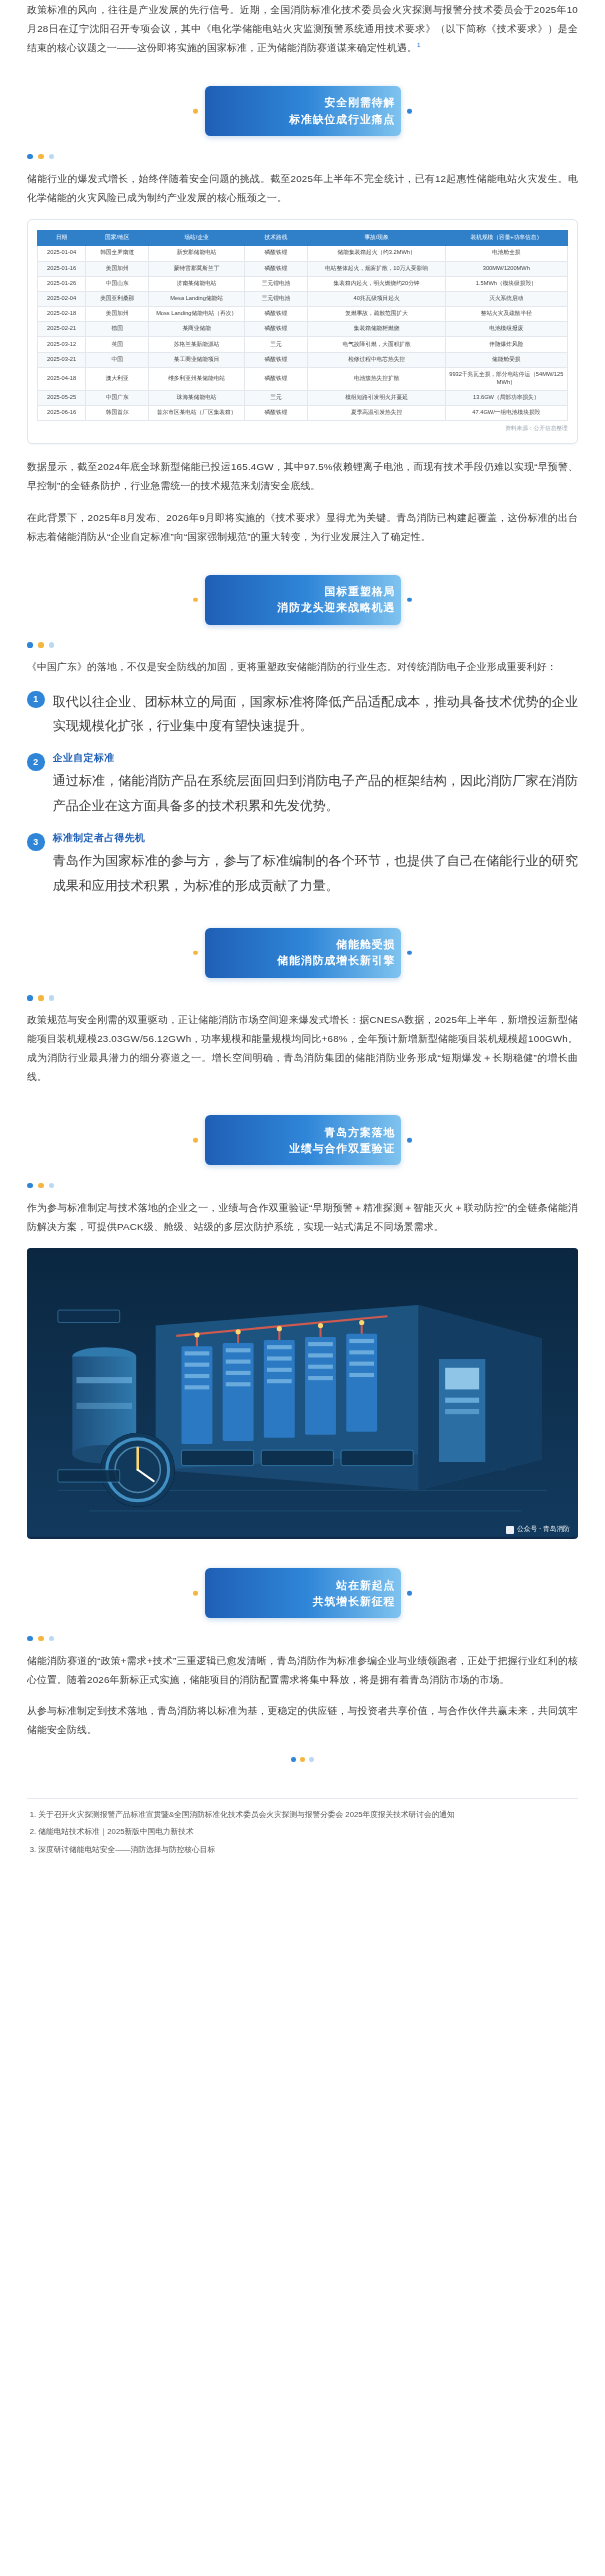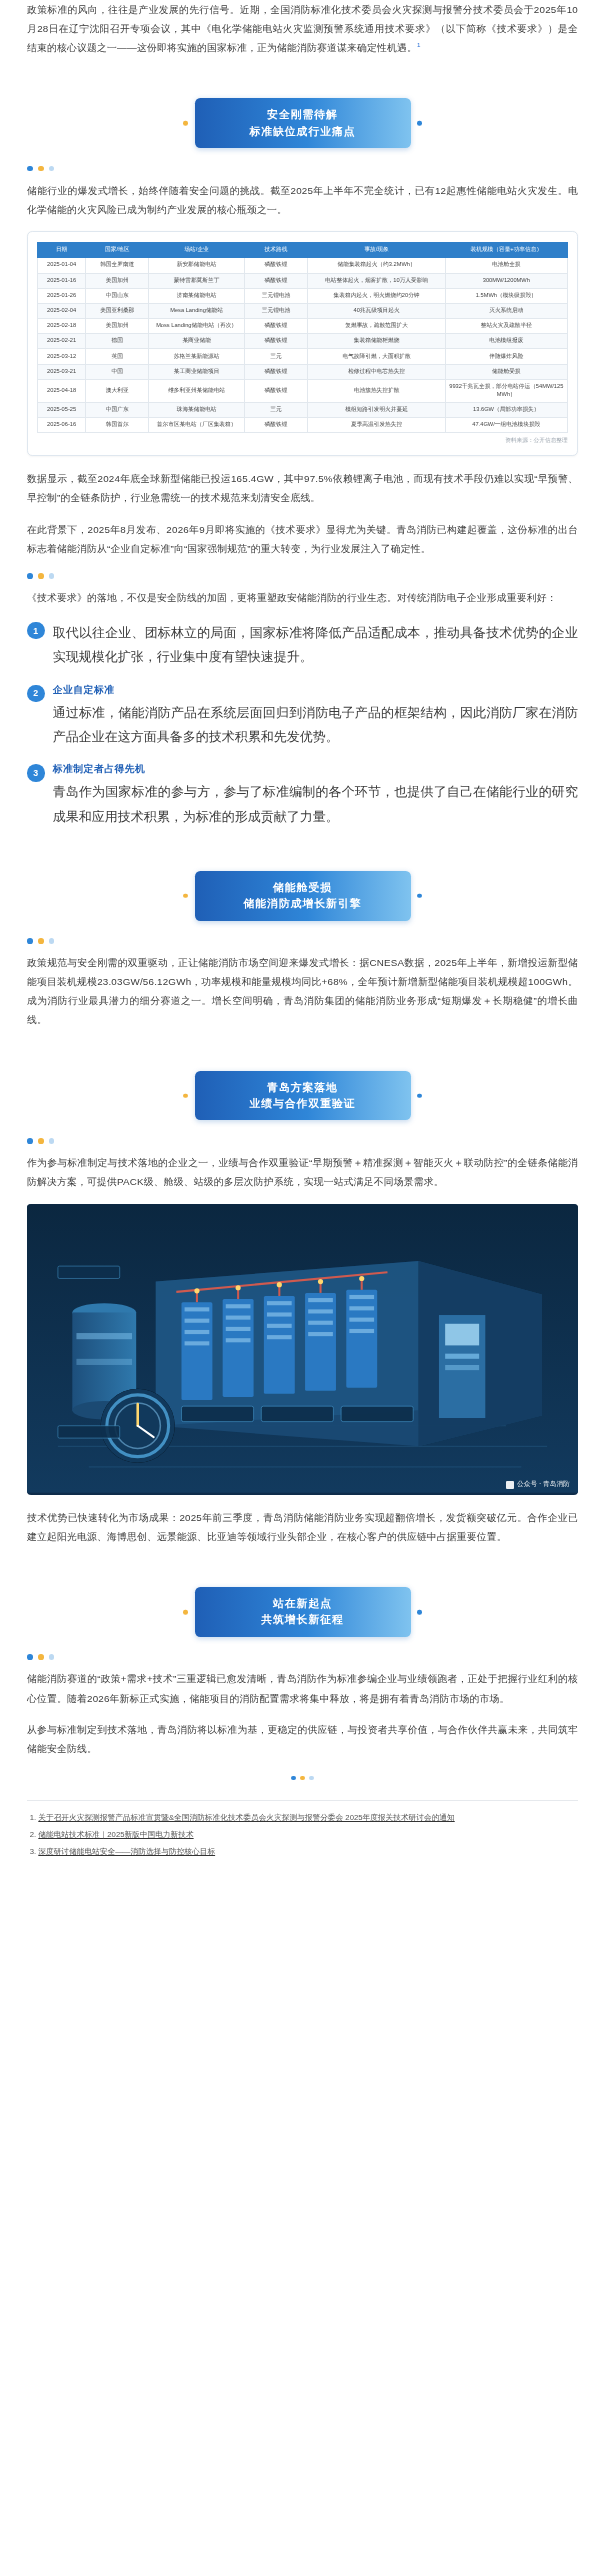--- a/index.html
+++ b/index.html
@@ -24,29 +24,28 @@
   sup { font-size: 6.2px; color:#2a6fd6; }
 
   
   .section-head {
     margin: 29px 0 17.5px 0;
     display: flex;
     flex-direction: column;
     align-items: center;
   }
   .badge {
-    width: 216px;
+    width: 196px;
     border-radius: 5.2px;
     background: linear-gradient(90deg,#1f5fb6 0%, #2f86d8 52%, #7fc3ef 100%);
     color: #fff;
-    text-align: center;
+    text-align: right;
     padding: 8.2px 5.2px 9.3px 5.2px;
     position: relative;
     box-shadow: 0 1.5px 5.2px rgba(40,110,190,0.25);
-    margin-top: 12px;
   }
   .badge .l1 { font-size: 10.8px; font-weight: bold; letter-spacing: 1px; line-height:1.5; }
   .badge .l2 { font-size: 10.8px; font-weight: bold; letter-spacing: 1px; line-height:1.5; }
   .badge-dot-l, .badge-dot-r {
     position:absolute; top: 50%; transform: translateY(-50%);
     width: 4.6px; height: 4.6px; border-radius: 50%;
   }
   .badge-dot-l { left: -11.3px; background: #f4b63f; }
   .badge-dot-r { right: -11.3px; background: #2f86d8; }
 
@@ -122,21 +121,21 @@
   .figure .cap {
     position:absolute; right: 8.2px; bottom: 5.2px;
     color: #ffffff; font-size: 6.7px; opacity: 0.92;
     display:flex; align-items:center; gap:3.1px;
   }
   .figure .cap .qr {
     width: 8.2px; height:8.2px; background:#fff; border-radius:1px; display:inline-block;
   }
 
   
-  .notes { margin-top: 20px; border-top: 0.5px solid #e6e9ed; padding-top: 9.3px; text-decoration: underline; }
+  .notes { margin-top: 36px; border-top: 0.5px solid #e6e9ed; padding-top: 9.3px; }
   .notes ol { margin:0; padding-left: 11.3px; }
   .notes li { font-size: 7.7px; line-height: 1.85; color:#555; margin-bottom: 3.1px; }
 
   .divider-dots { display:flex; gap:4.6px; justify-content:center; margin: 17.5px 0 3.1px 0; }
   .divider-dots i { width:4.6px;height:4.6px;border-radius:50%; display:block; }
 </style>
 </head>
 <body>
 
 <div class="page">
@@ -265,28 +264,36 @@
             </tr>
           </tbody>
       </table>
       <div class="tbl-note">资料来源：公开信息整理</div>
     </div>
 
     <p class="body">数据显示，截至2024年底全球新型储能已投运165.4GW，其中97.5%依赖锂离子电池，而现有技术手段仍难以实现“早预警、早控制”的全链条防护，行业急需统一的技术规范来划清安全底线。</p>
     <p class="body">在此背景下，2025年8月发布、2026年9月即将实施的《技术要求》显得尤为关键。青岛消防已构建起覆盖，这份标准的出台标志着储能消防从“企业自定标准”向“国家强制规范”的重大转变，为行业发展注入了确定性。</p>
   </div>
 
+  <div class="section-head">
+    <div class="badge">
+      <span class="badge-dot-l"></span>
+      <span class="badge-dot-r"></span>
+      <div class="l1">国标重塑格局</div>
+      <div class="l2">消防龙头迎来战略机遇</div>
+    </div>
+  </div>
 
   <div class="pad">
     <div class="dots-row">
       <i class="d-blue"></i>
       <i class="d-yellow"></i>
       <i class="d-light"></i>
     </div>
-    <p class="body">《技术要求》的落地，不仅是安全防线的加固，更将重塑政安储能消防的行业生态。对传统消防电子企业形成重要利好：</p>
+    <p class="body">《中国广东》的落地，不仅是安全防线的加固，更将重塑政安储能消防的行业生态。对传统消防电子企业形成重要利好：</p>
 
     <div class="num-item">
       <div class="num-badge">1</div>
       <div class="num-body">
         <div class="num-text">取代以往企业、团标林立的局面，国家标准将降低产品适配成本，推动具备技术优势的企业实现规模化扩张，行业集中度有望快速提升。</div>
       </div>
     </div>
 
     <div class="num-item">
       <div class="num-badge">2</div>
@@ -449,21 +456,20 @@
           <rect x="60" y="120" width="120" height="24" rx="3" fill="#0d2f4d" stroke="#4fa6dd"></rect>
           <rect x="60" y="430" width="120" height="24" rx="3" fill="#0d2f4d" stroke="#4fa6dd"></rect>
         </g>
       </svg>
       <div class="cap">
         <span class="qr"></span>
         <span>公众号 · 青岛消防</span>
       </div>
     </div>
 
-    <p class="body">技术优势已快速转化为市场成果：2025年前三季度，青岛消防储能消防业务实现超翻倍增长，发货额突破亿元。合作企业已建立起阳光电源、海博思创、远景能源、比亚迪等领域行业头部企业，在核心客户的供应链中占据重要位置。</p>
   </div>
 
   <div class="section-head">
     <div class="badge">
       <span class="badge-dot-l"></span>
       <span class="badge-dot-r"></span>
       <div class="l1">站在新起点</div>
       <div class="l2">共筑增长新征程</div>
     </div>
   </div>

